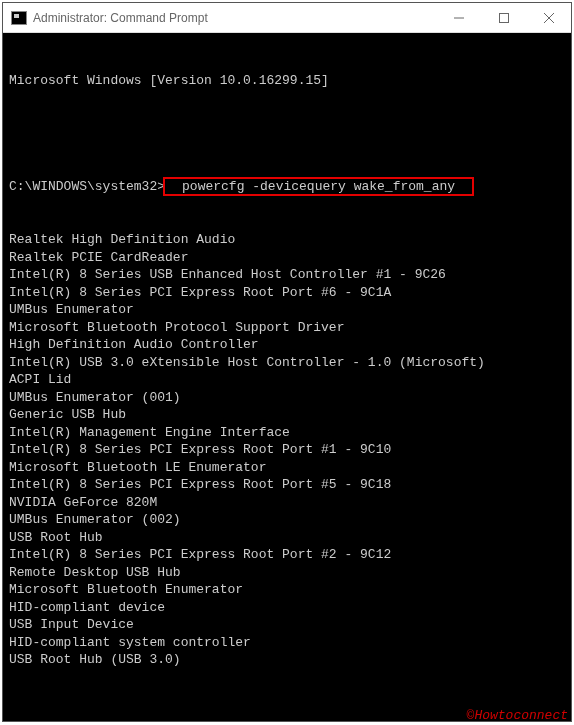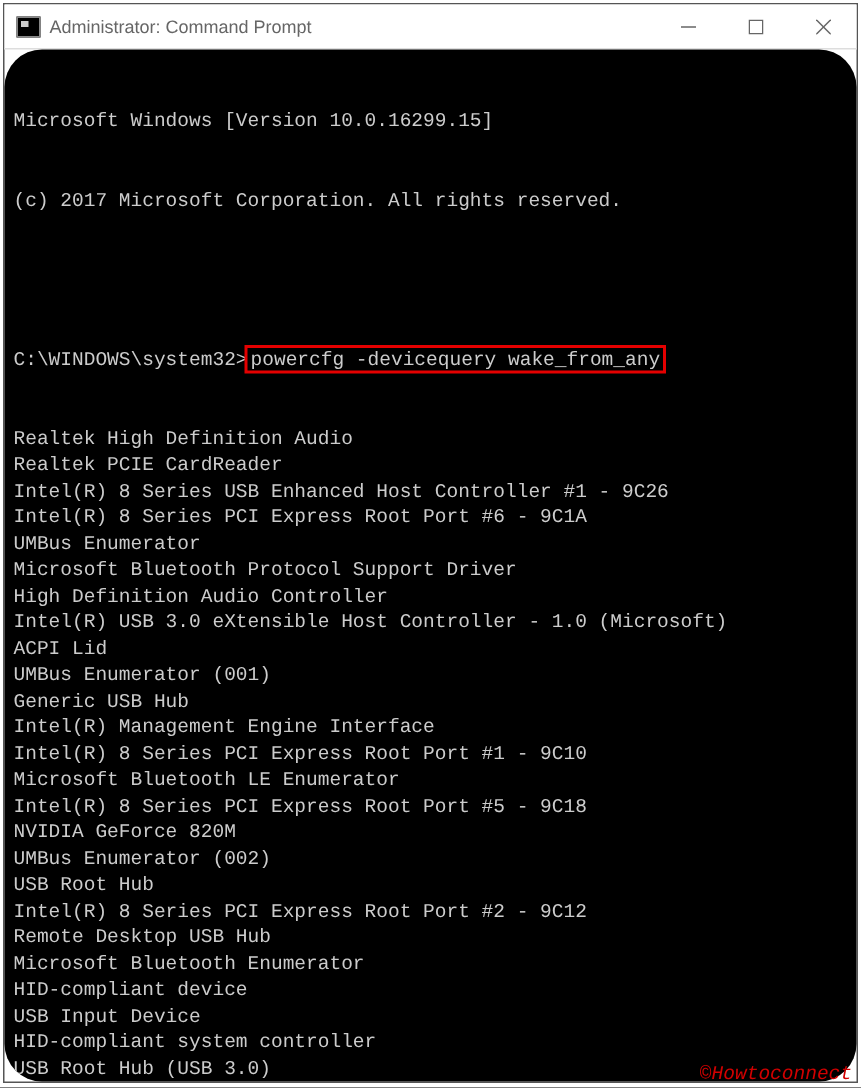--- a/index.html
+++ b/index.html
@@ -65,28 +65,27 @@
     .terminal {
       background: #000;
       color: #ccc;
       width: 100%;
       height: calc(100% - 30px);
       padding: 4px 6px;
       font-size: 13px;
       line-height: 17.5px;
       overflow: hidden;
       white-space: pre;
-      border-radius: 25px;
     }
     .term-line {
       white-space: pre;
     }
     .highlight-red {
       border: 2px solid #e40000;
-      padding: 0 2px;
+      padding: 0 17px;
       margin: 0 -2px;
       display: inline-block;
       line-height: 15px;
     }
     .watermark {
       position: absolute;
       bottom: 2px;
       right: 6px;
       color: #d00000;
       font-family: Liberation Mono, monospace;
@@ -115,21 +114,20 @@
       <div class="win-btn">
         <svg width="10" height="10" viewBox="0 0 10 10">
             <line x1="0" y1="0" x2="10" y2="10" stroke="#666" stroke-width="1"></line>
             <line x1="10" y1="0" x2="0" y2="10" stroke="#666" stroke-width="1"></line>
           </svg>
       </div>
     </div>
   </div>
   <div class="terminal">
     <div class="term-line">Microsoft Windows [Version 10.0.16299.15]</div>
-    <div class="term-line">(c) 2017 Microsoft Corporation. All rights reserved.</div>
     <div class="term-line">&nbsp;</div>
     <div class="term-line"><span>C:\WINDOWS\system32&gt;</span><span class="highlight-red">powercfg -devicequery wake_from_any</span></div>
     <div id="output-lines"><div class="term-line">Realtek High Definition Audio</div><div class="term-line">Realtek PCIE CardReader</div><div class="term-line">Intel(R) 8 Series USB Enhanced Host Controller #1 - 9C26</div><div class="term-line">Intel(R) 8 Series PCI Express Root Port #6 - 9C1A</div><div class="term-line">UMBus Enumerator</div><div class="term-line">Microsoft Bluetooth Protocol Support Driver</div><div class="term-line">High Definition Audio Controller</div><div class="term-line">Intel(R) USB 3.0 eXtensible Host Controller - 1.0 (Microsoft)</div><div class="term-line">ACPI Lid</div><div class="term-line">UMBus Enumerator (001)</div><div class="term-line">Generic USB Hub</div><div class="term-line">Intel(R) Management Engine Interface</div><div class="term-line">Intel(R) 8 Series PCI Express Root Port #1 - 9C10</div><div class="term-line">Microsoft Bluetooth LE Enumerator</div><div class="term-line">Intel(R) 8 Series PCI Express Root Port #5 - 9C18</div><div class="term-line">NVIDIA GeForce 820M</div><div class="term-line">UMBus Enumerator (002)</div><div class="term-line">USB Root Hub</div><div class="term-line">Intel(R) 8 Series PCI Express Root Port #2 - 9C12</div><div class="term-line">Remote Desktop USB Hub</div><div class="term-line">Microsoft Bluetooth Enumerator</div><div class="term-line">HID-compliant device</div><div class="term-line">USB Input Device</div><div class="term-line">HID-compliant system controller</div><div class="term-line">USB Root Hub (USB 3.0)</div></div>
     
     
     
     
     
   </div>
 </div>

